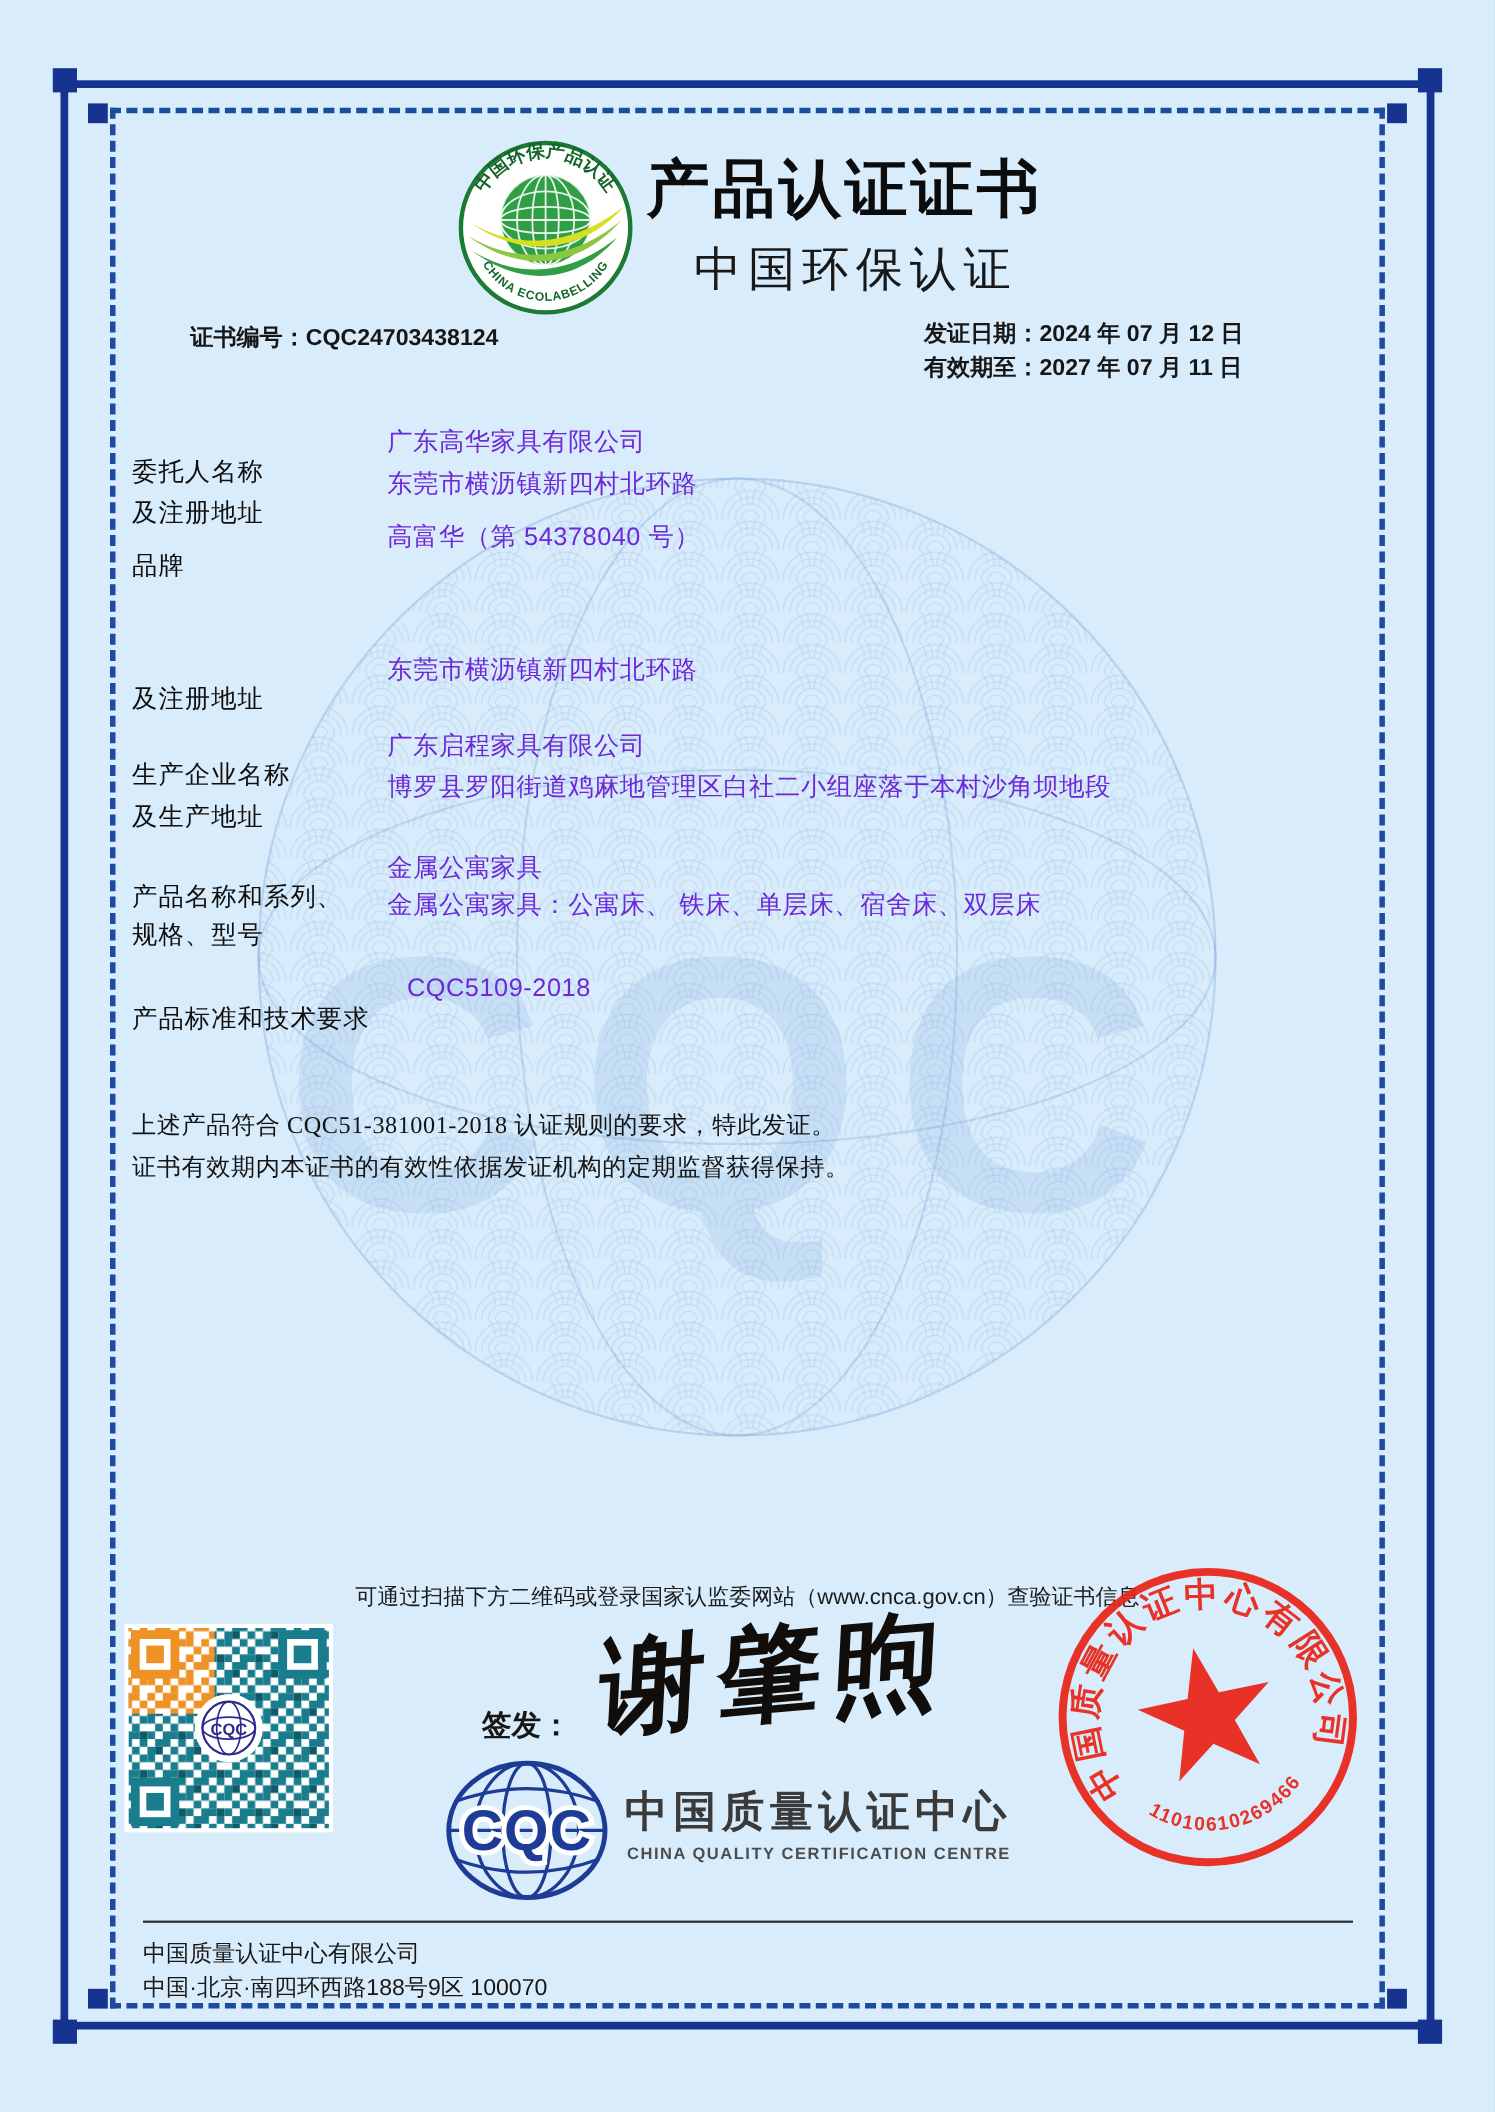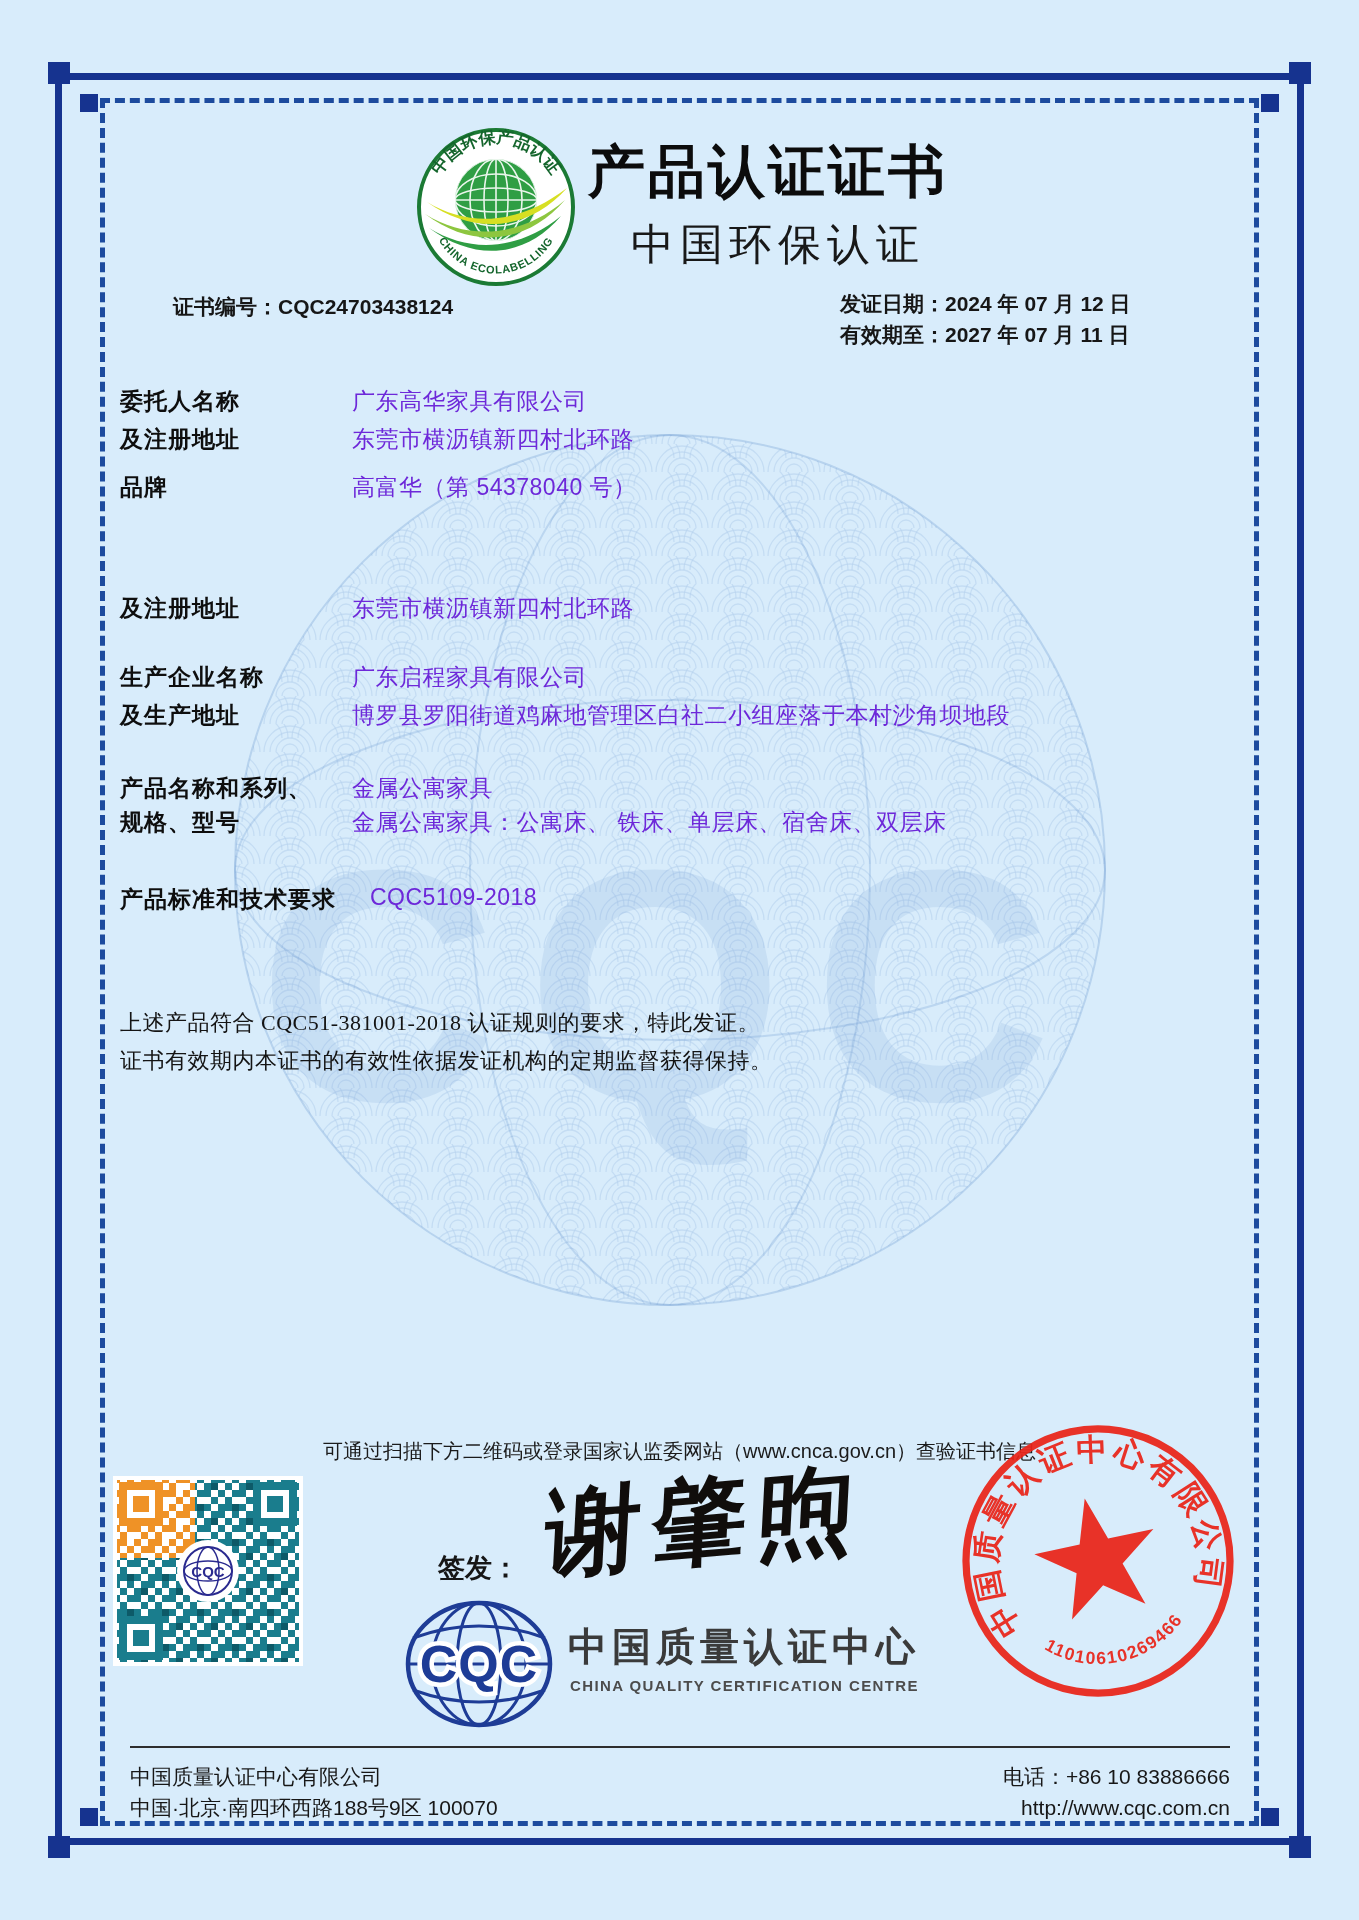--- a/index.html
+++ b/index.html
@@ -17,21 +17,21 @@
   .eco-logo{position:absolute;left:415px;top:126px;z-index:1;}
   .title{position:absolute;left:588px;top:134px;width:380px;font-size:57px;font-weight:800;
          letter-spacing:3px;color:#0c0c0c;z-index:1;}
   .subtitle{position:absolute;left:588px;top:216px;width:380px;font-size:43px;font-weight:500;
             letter-spacing:6px;text-align:center;color:#181818;z-index:1;}
   
   .certno{position:absolute;left:173px;top:293px;font-size:21px;font-weight:700;z-index:1;}
   .dates{position:absolute;left:840px;top:288px;font-size:21px;font-weight:700;line-height:31px;z-index:1;}
   
   .row{position:absolute;left:120px;width:1130px;z-index:1;font-size:23px;}
-  .row .lab{display:inline-block;width:232px;font-weight:700;letter-spacing:1px;color:#0e0e0e;vertical-align:top;}
+  .row .lab{display:inline-block;width:232px;font-weight:400;letter-spacing:1px;color:#0e0e0e;vertical-align:top;margin-top:27px;}
   .row .val{display:inline-block;color:#6d28d9;letter-spacing:0.5px;}
   .stmt{position:absolute;left:120px;width:1120px;font-family:"Liberation Serif","DejaVu Serif",serif;
         font-size:22px;color:#141414;z-index:1;letter-spacing:0.5px;}
   
   .verify{position:absolute;left:100px;top:1438px;width:1159px;text-align:center;
           font-size:20px;font-weight:500;color:#1b1b1b;z-index:1;}
   .qr{position:absolute;left:113px;top:1476px;z-index:1;}
   .signlab{position:absolute;left:438px;top:1550px;font-size:27px;font-weight:600;z-index:1;}
   .signature{position:absolute;left:545px;top:1458px;font-size:96px;font-weight:600;
              font-family:"DejaVu Serif","Liberation Serif",serif;color:#100d0b;
@@ -245,18 +245,14 @@
       </text>
       <polygon points="0,-62 14.1,-19.4 59,-19.2 22.8,7.4 36.4,50.2 0,24 -36.4,50.2 -22.8,7.4 -59,-19.2 -14.1,-19.4" transform="translate(160 160)" fill="#ea2419"></polygon>
     </g>
   </svg>
 
   <div class="fdiv"></div>
   <div class="fleft">
     <div>中国质量认证中心有限公司</div>
     <div>中国·北京·南四环西路188号9区  100070</div>
   </div>
-  <div class="fright">
-    <div><span>电话：</span><span>+86 10 83886666</span></div>
-    <div>http://www.cqc.com.cn</div>
-  </div>
 
 </div>
 
 </body></html>

